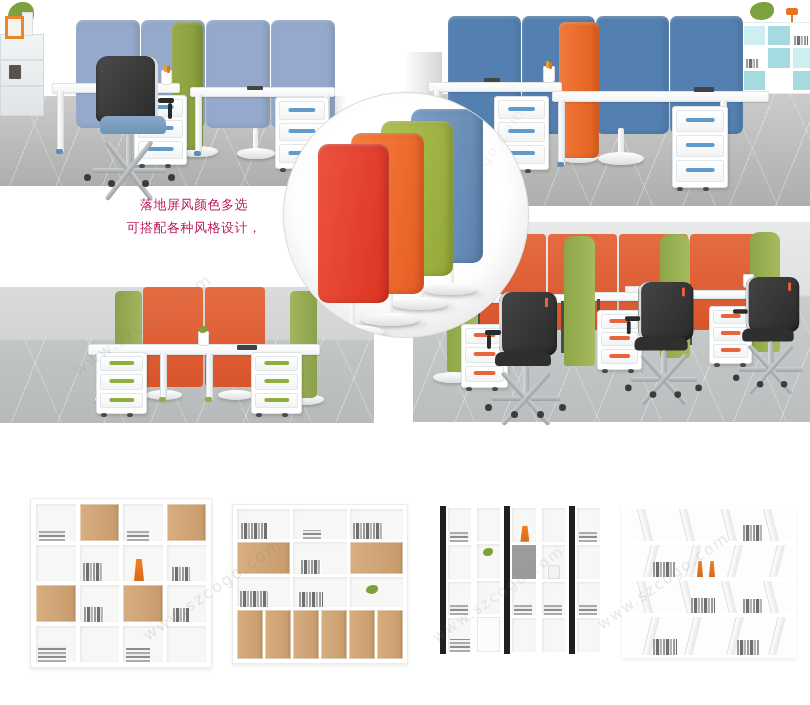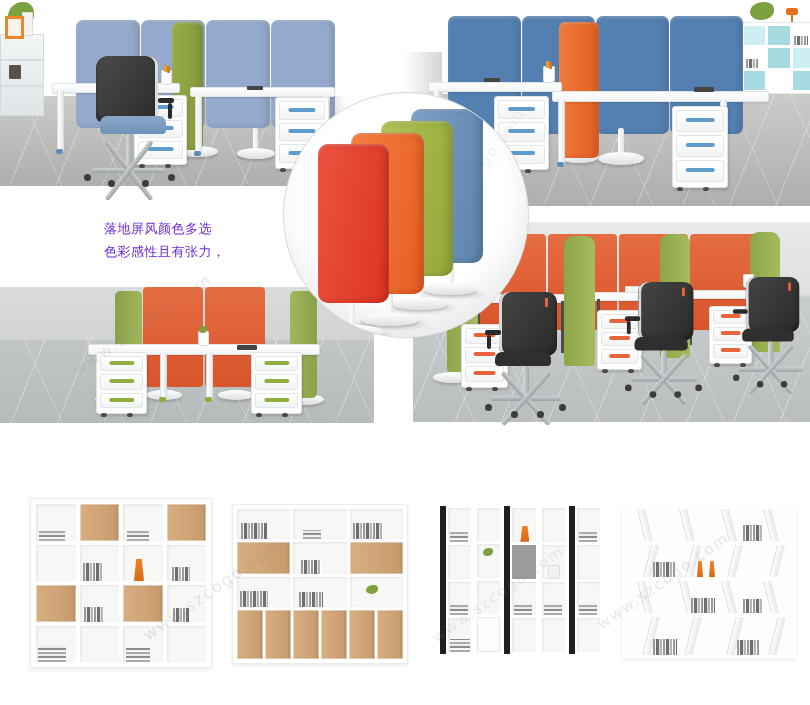--- a/index.html
+++ b/index.html
@@ -72,22 +72,22 @@
   .zrow{position:relative;overflow:hidden;background:#fdfdfd;}
   .zdiv{position:absolute;top:0;width:7px;height:100%;background:linear-gradient(90deg,#ffffff,#e6e6e6);border-left:1px solid #dddddd;}
   .zshelfb{height:4px;background:#fff;box-shadow:0 1px 0 #e0e0e0;}
   
   #circle{position:absolute;left:283px;top:92px;width:244px;height:244px;border-radius:50%;
      background:radial-gradient(circle at 45% 40%, #ffffff 55%, #f6f6f6 78%, #eaeaea 100%);
      border:1px solid #d9d9d9;overflow:hidden;z-index:20;
      box-shadow:0 0 0 1px rgba(0,0,0,.02), inset 0 -18px 30px rgba(0,0,0,.05);}
   .screen{position:absolute;border-radius:10px;box-shadow:inset -4px 0 7px rgba(0,0,0,.16), inset 0 2px 2px rgba(255,255,255,.2);}
   
-  #caption{position:absolute;left:104px;top:193px;width:180px;z-index:21;
-     font-size:13px;line-height:23px;color:#6d28d9;letter-spacing:.5px;margin-top:24px;}
+  #caption{position:absolute;left:104px;top:193px;width:180px;z-index:21;text-align:center;
+     font-size:13px;line-height:23px;color:#be185d;letter-spacing:.5px;}
   
   .wm{position:absolute;color:#8a8a8a;font-size:15px;letter-spacing:2px;z-index:40;white-space:nowrap;
       transform:rotate(-35deg);}
   .scene{position:absolute;}
   .teal1{background:#a5dbe0;} .teal2{background:#cdeff1;} .tealw{background:#ffffff;}
 </style>
 </head>
 <body>
 
 <div id="canvas">
@@ -230,21 +230,21 @@
     <div class="disc" style="left:77px;top:220px;width:58px;height:13px;"></div>
     <div class="screen" style="left:67px;top:40px;width:73px;height:161px;background:linear-gradient(100deg,#f5803f,#e65c22);z-index:3;"></div>
     <div class="shadow-e" style="left:36px;top:238px;width:72px;height:11px;"></div>
     <div class="stem" style="left:66px;top:208px;width:5px;height:28px;"></div>
     <div class="disc" style="left:40px;top:232px;width:60px;height:14px;"></div>
     <div class="screen" style="left:34px;top:51px;width:71px;height:159px;background:linear-gradient(100deg,#ec5340,#dc3322);z-index:4;"></div>
   </div>
 
   <div id="caption">
     <div>落地屏风颜色多选</div>
-    <div>色彩感性且有张力，</div>
+    <div>可搭配各种风格设计，</div>
   </div>
 
   <div class="scene" style="left:0;top:287px;width:374px;height:136px;background:linear-gradient(180deg,#dadcdc 0%,#d2d4d4 38%,#c2c5c6 40%,#b7babb 100%);">
     <div class="tiles" style="top:50px;height:86px;"></div>
     <div class="pback-or" style="position:absolute;left:143px;top:0;width:60px;height:100px;z-index:1;"></div>
     <div class="pback-or" style="position:absolute;left:205px;top:0;width:60px;height:100px;z-index:1;"></div>
     <div class="wing" style="left:115px;top:4px;width:27px;height:107px;background:linear-gradient(90deg,#8aa04a,#a2b65c);z-index:3;"></div>
     <div class="wing" style="left:290px;top:4px;width:27px;height:107px;background:linear-gradient(90deg,#a2b65c,#8aa04a);z-index:3;"></div>
     <div class="disc" style="left:95px;top:107px;width:42px;height:11px;z-index:2;"></div>
     <div class="disc" style="left:282px;top:107px;width:42px;height:11px;z-index:2;"></div>

